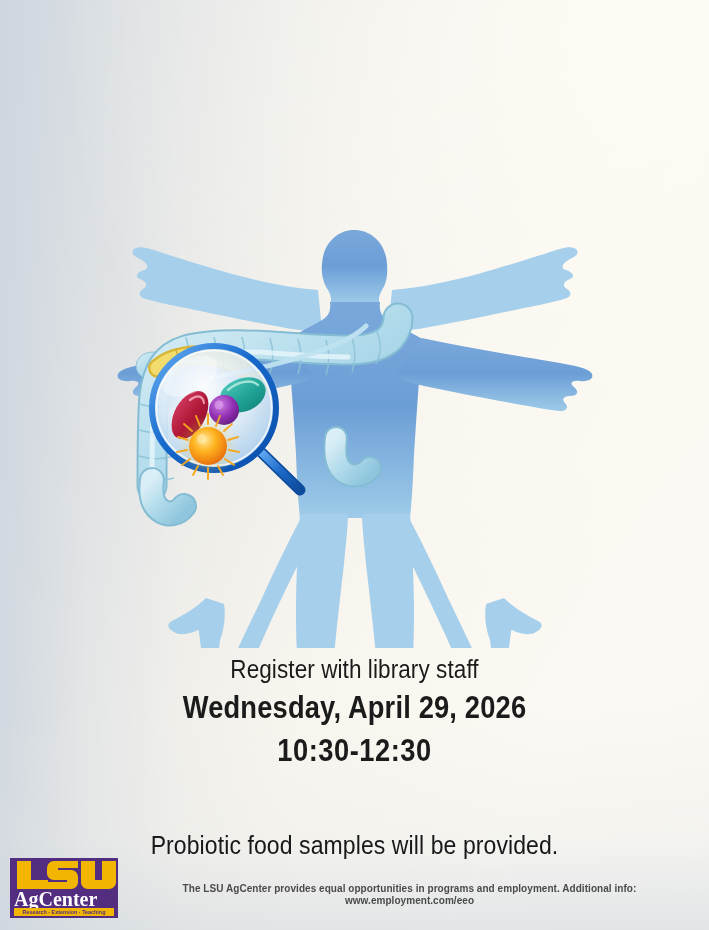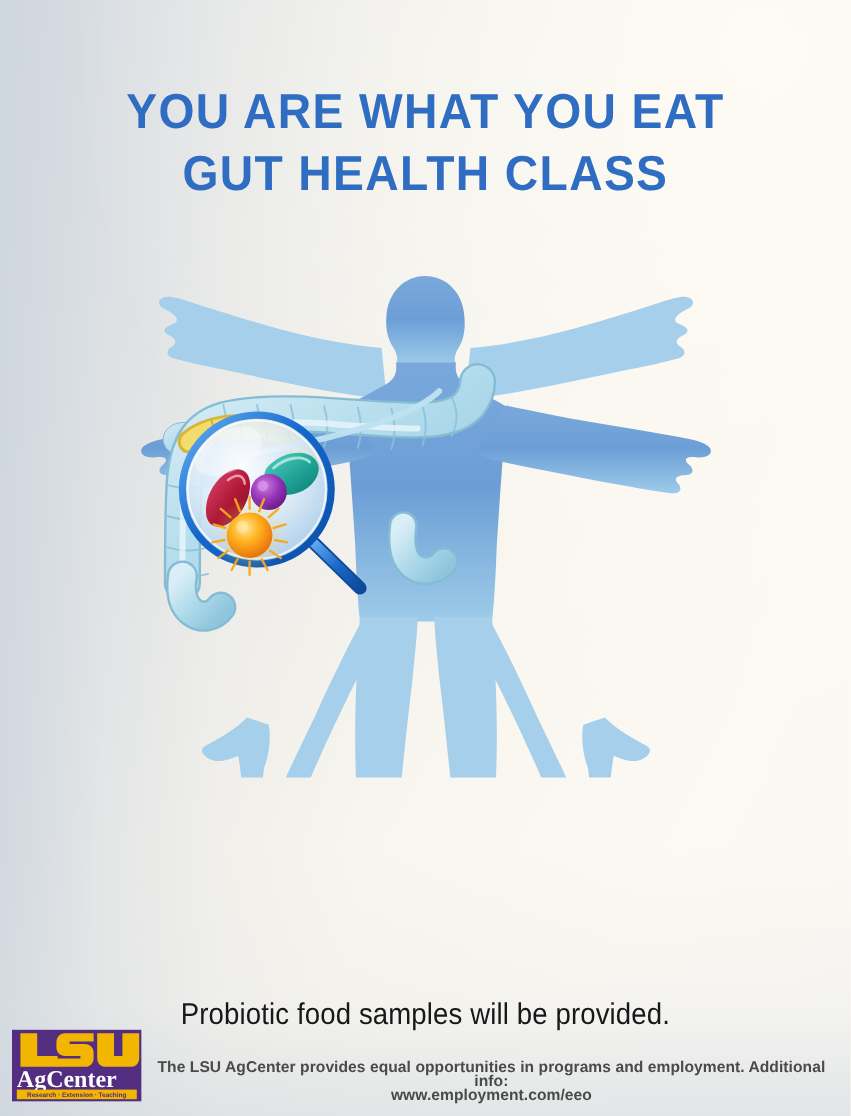--- a/index.html
+++ b/index.html
@@ -112,21 +112,21 @@
   }
 
   
   .fineprint {
     position: absolute;
     left: 120px;
     right: 10px;
     top: 883px;
     text-align: center;
     color: #4a4a4a;
-    font-size: 13px;
+    font-size: 10px;
     line-height: 12px;
     font-weight: bold;
     letter-spacing: 0.05px;
   }
 
   
   .logo {
     position: absolute;
     left: 10px;
     top: 858px;
@@ -138,24 +138,20 @@
 </head>
 <body>
 
 <div id="poster">
 
   <div class="bg-base"></div>
   <div class="bg-wash-left"></div>
   <div class="bg-wash-bottom"></div>
   <div class="bg-wash-tr"></div>
 
-  <div class="title-block">
-    <div class="title-line">YOU ARE WHAT YOU EAT</div>
-    <div class="title-line">GUT HEALTH CLASS</div>
-  </div>
 
   <div class="illustration">
     <svg viewBox="0 0 709 430" width="709" height="430" xmlns="http://www.w3.org/2000/svg">
       <defs>
         <linearGradient id="bodyGrad" x1="0" y1="0" x2="0" y2="1">
           <stop offset="0%" stop-color="#7aa8db"></stop>
           <stop offset="48%" stop-color="#6c9ed6"></stop>
           <stop offset="100%" stop-color="#9ecbe9"></stop>
         </linearGradient>
         <linearGradient id="colonGrad" x1="0" y1="0" x2="1" y2="1">
@@ -332,20 +328,25 @@
           </g>
           <circle cx="208" cy="228" r="19" fill="url(#orangeGrad)"></circle>
           <circle cx="202" cy="221" r="5" fill="#ffe9a8" opacity="0.6"></circle>
         </g>
 
         <ellipse cx="190" cy="158" rx="30" ry="17" fill="#ffffff" opacity="0.35" transform="rotate(-28 190 158)"></ellipse>
       </g>
     </svg>
   </div>
 
+  <div class="info-block">
+    <div class="register-line">Register with library staff</div>
+    <div class="date-line">Wednesday, April 29, 2026</div>
+    <div class="time-line">10:30-12:30</div>
+  </div>
 
   <div class="samples-line">Probiotic food samples will be provided.</div>
 
   <div class="fineprint">
     <div>The LSU AgCenter provides equal opportunities in programs and employment. Additional info:</div>
     <div>www.employment.com/eeo</div>
   </div>
 
   <div class="logo">
     <svg viewBox="0 0 108 60" width="108" height="60" xmlns="http://www.w3.org/2000/svg">

